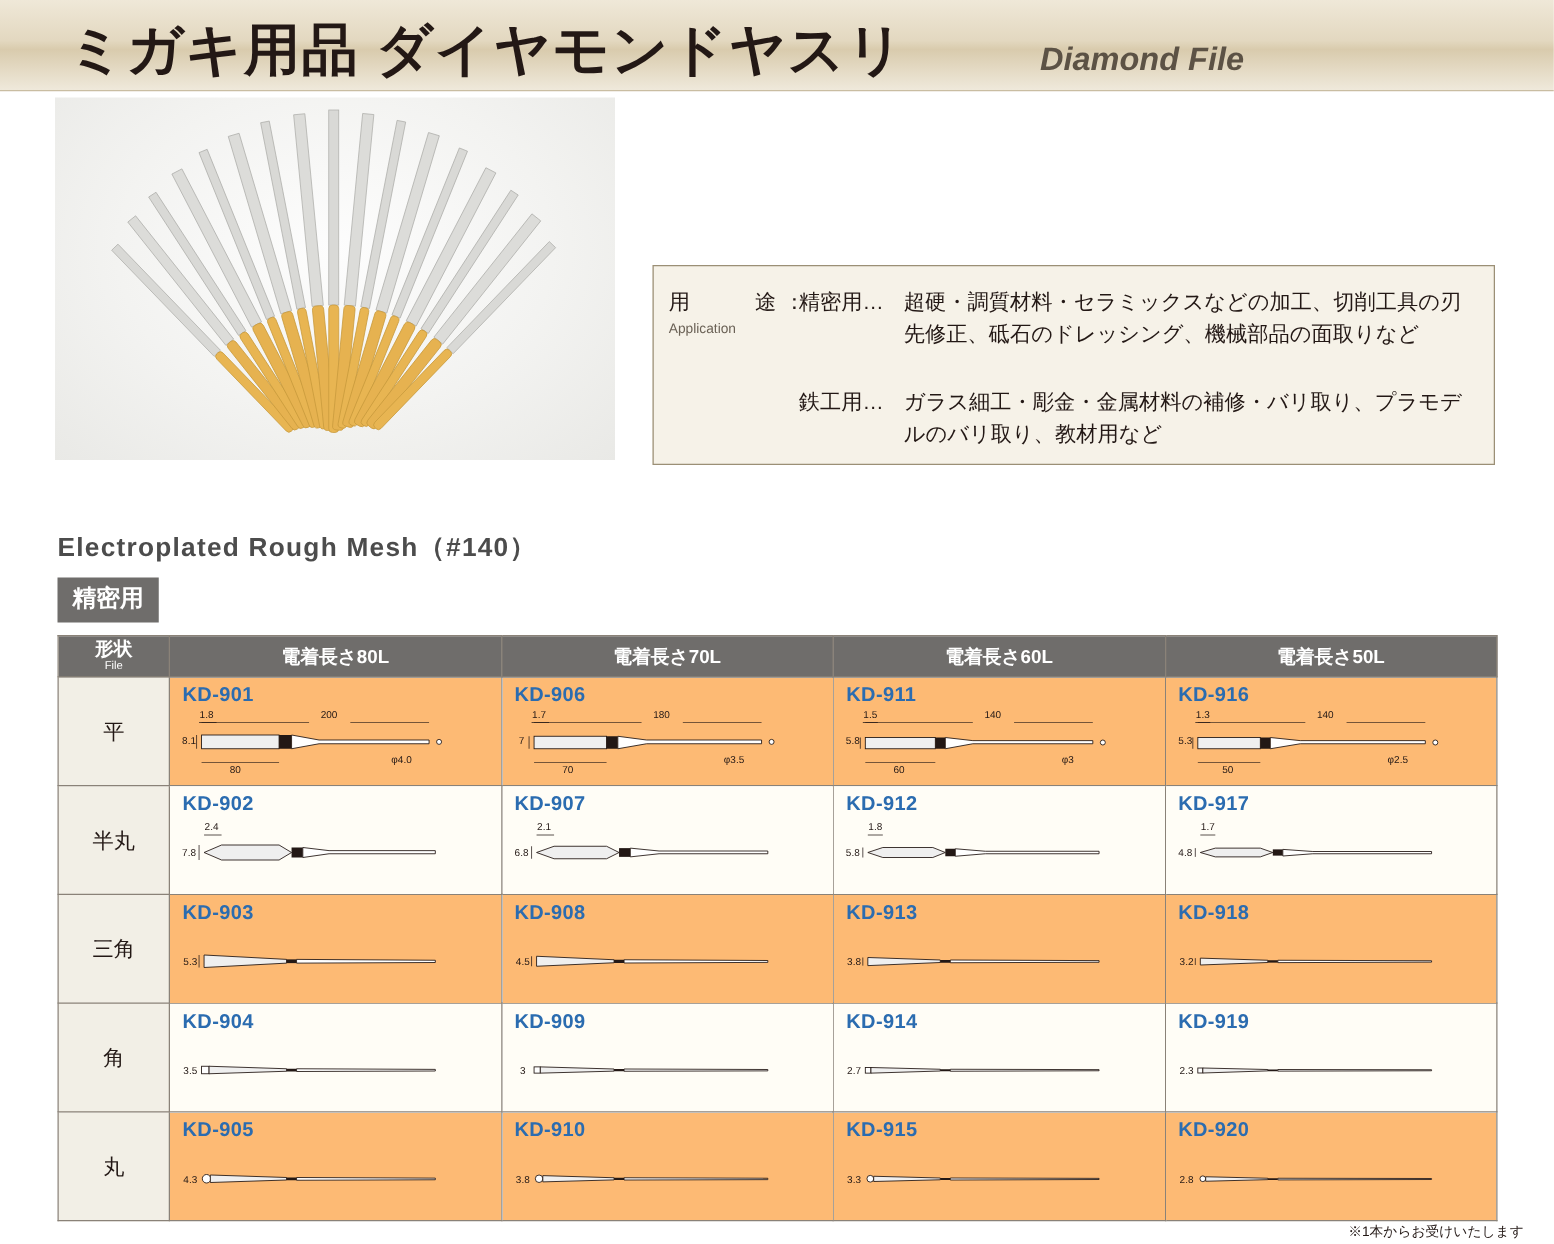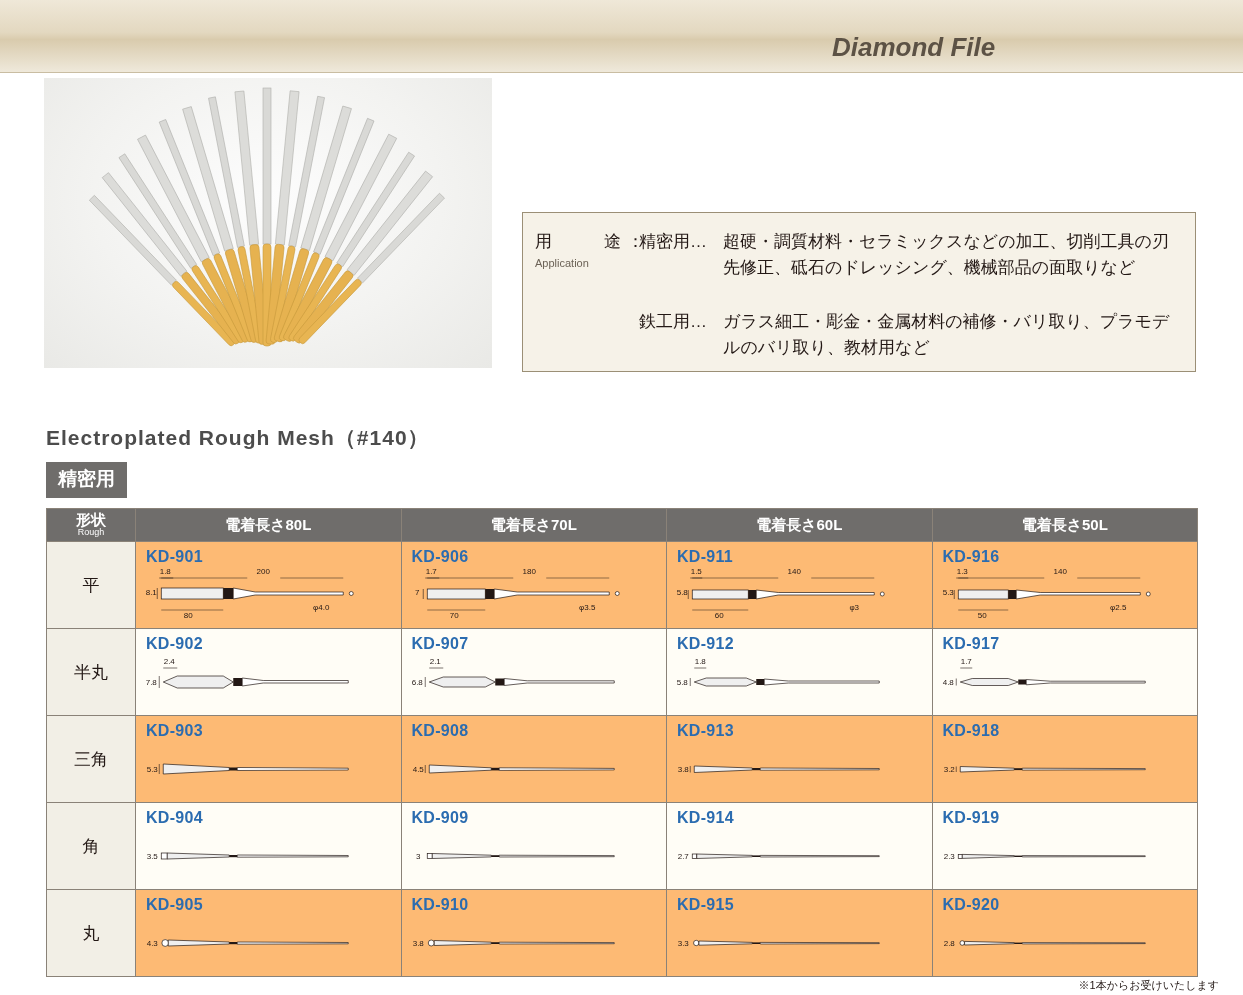--- a/index.html
+++ b/index.html
@@ -103,20 +103,21 @@
   .footnote{
     position:absolute;right:24px;top:978px;font-size:11px;color:#231815;
   }
 </style>
 </head>
 <body>
 
 <div class="page">
 
   <div class="banner">
+    <div class="banner-title">ミガキ用品 ダイヤモンドヤスリ</div>
     <div class="banner-sub">Diamond File</div>
   </div>
 
   <div class="photo">
     <svg class="file-fan" viewBox="0 0 448 290">
       <g>
 
         <g transform="rotate(-44 224 300)">
           <rect x="219" y="48" width="7" height="118" fill="#d9d9d6" stroke="#b0b0ac" stroke-width="0.6"></rect>
           <rect x="219" y="166" width="7" height="86" rx="3" fill="#e8b552" stroke="#c89a3c" stroke-width="0.6"></rect>
@@ -200,21 +201,21 @@
   </div>
 
   <div class="sec-en">Electroplated  Rough Mesh（#140）</div>
   <div class="tag">精密用</div>
 
   <table class="tbl">
     <thead>
       <tr>
         <th class="th-shape">
           <span>形状</span>
-          <span class="en">Rough</span>
+          <span class="en">File</span>
         </th>
         <th>電着長さ80L</th>
         <th>電着長さ70L</th>
         <th>電着長さ60L</th>
         <th>電着長さ50L</th>
       </tr>
     </thead>
     <tbody>
 
       <tr>

